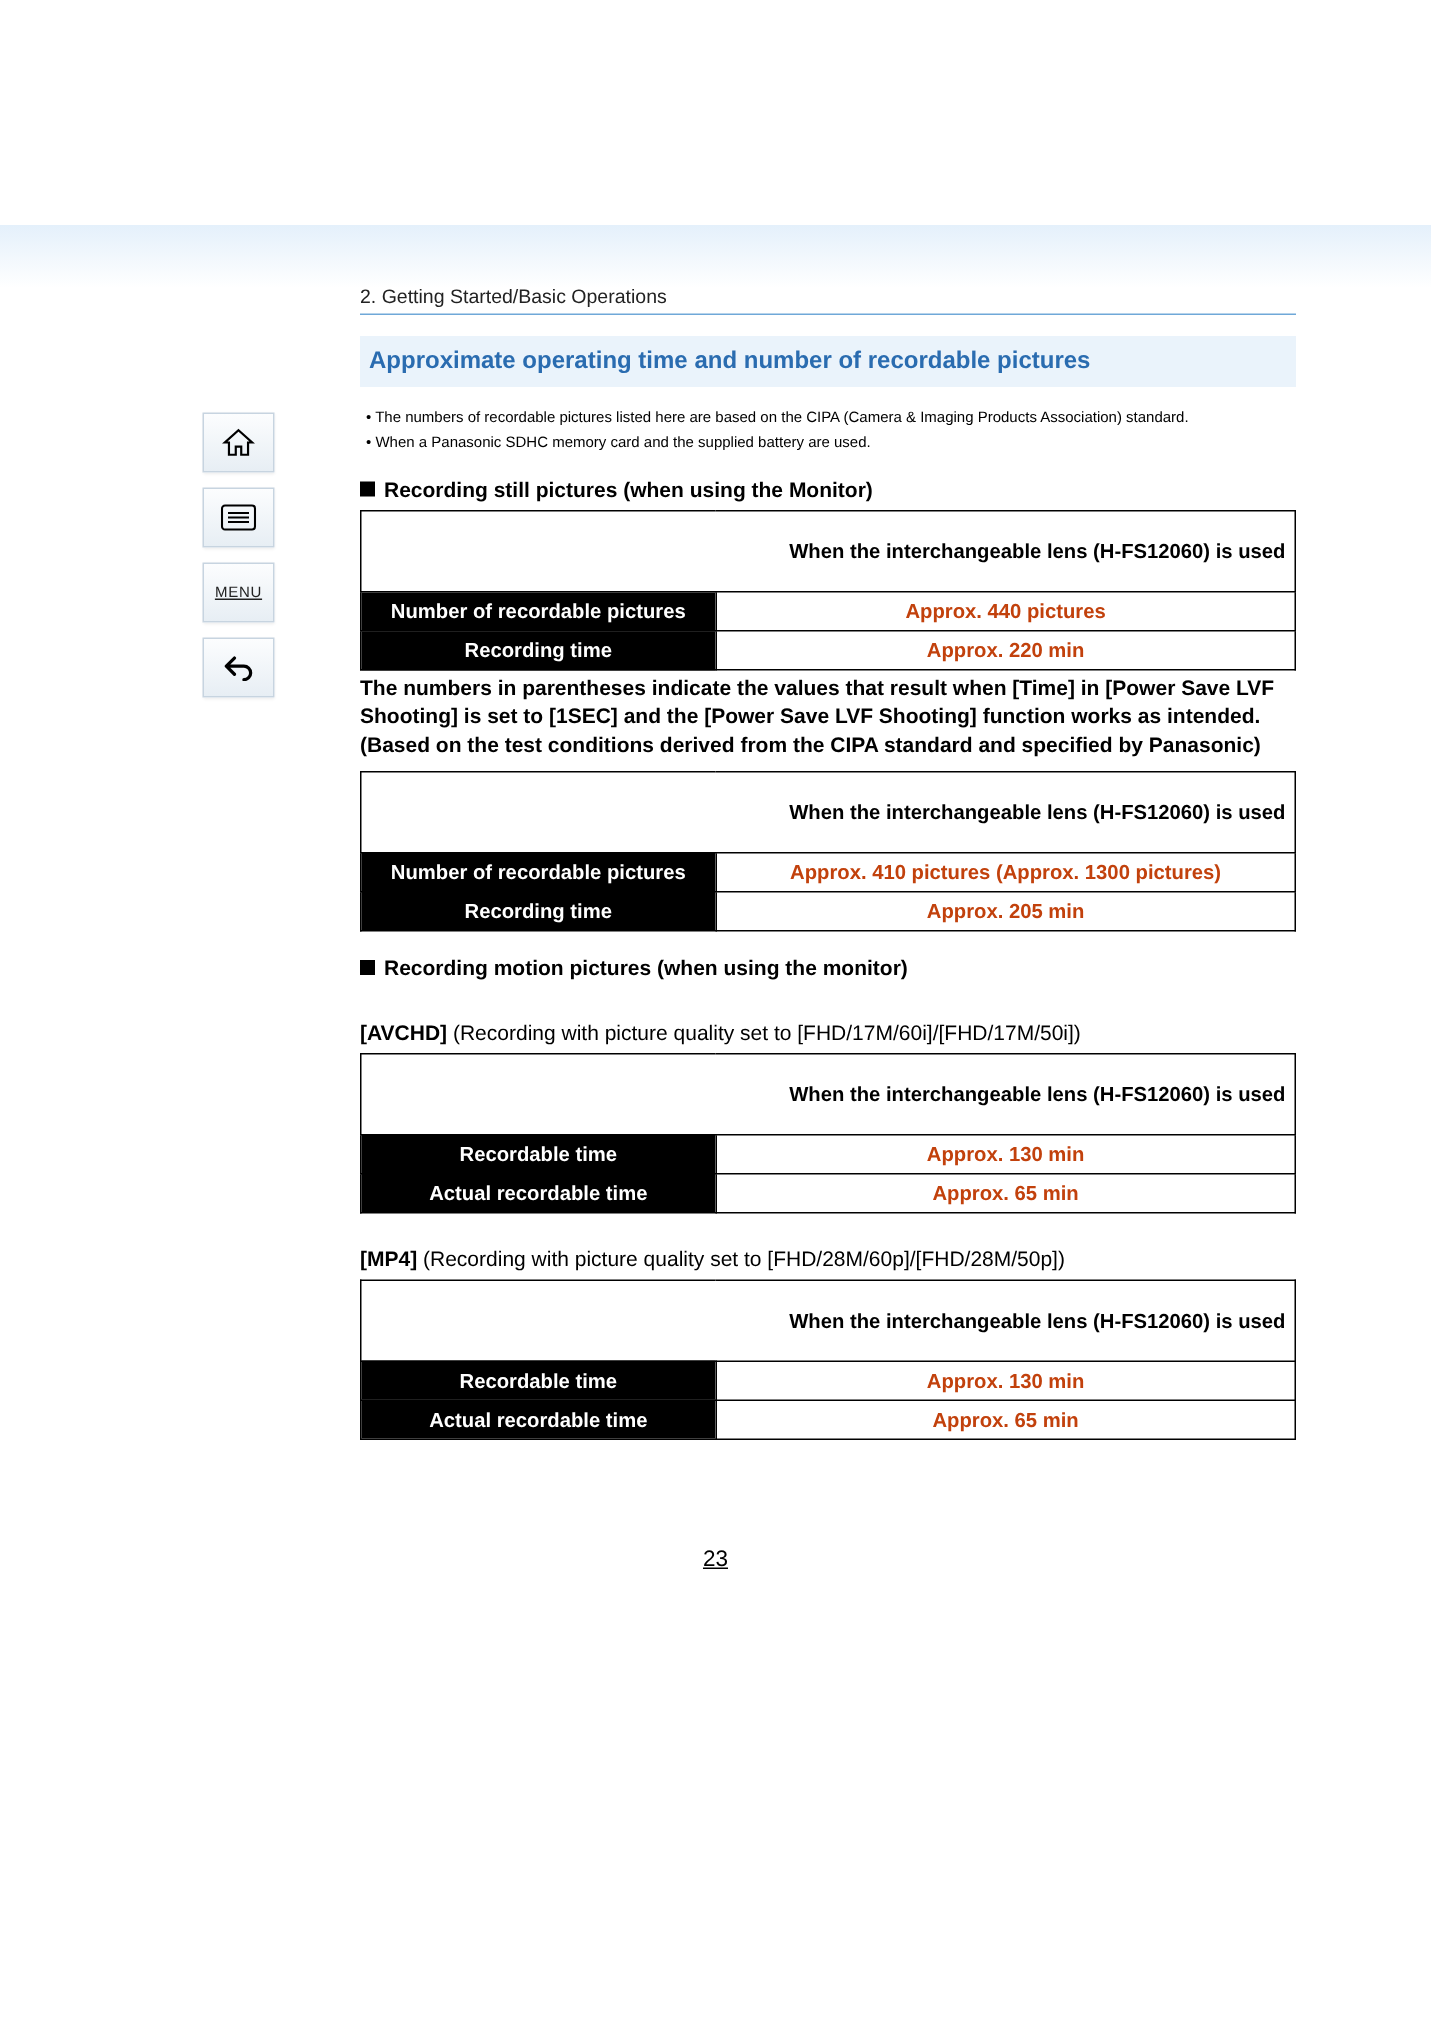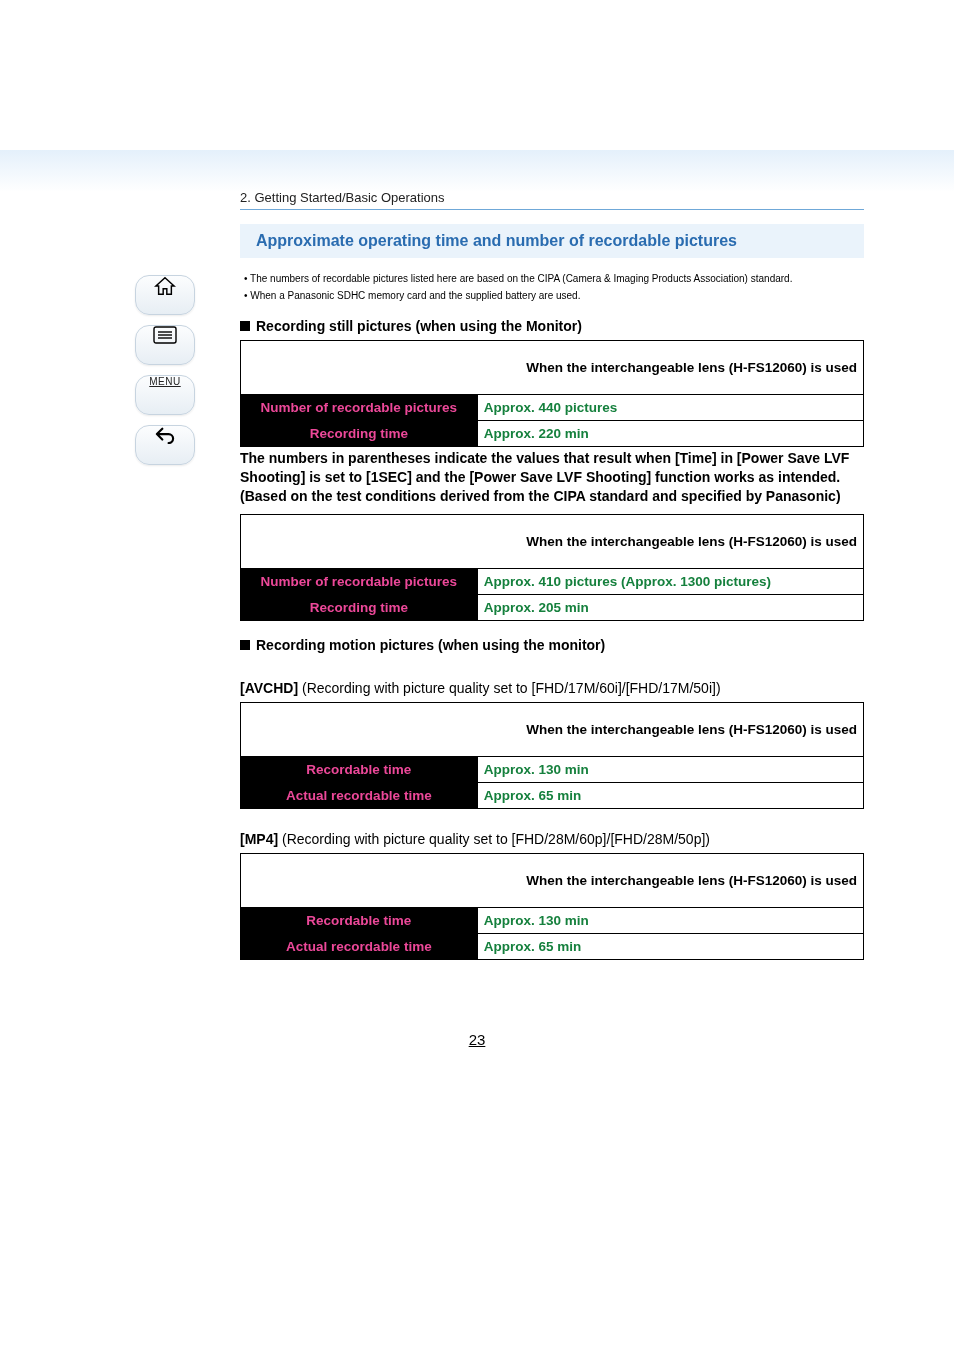--- a/index.html
+++ b/index.html
@@ -28,27 +28,27 @@
     position: absolute;
     left: 135px;
     top: 275px;
     width: 52px;
     display: flex;
     flex-direction: column;
     gap: 10px;
     z-index: 2;
   }
   .side-btn {
-    width: 60px;
+    width: 48px;
     height: 40px;
-    border-radius: 14px;
+    border-radius: 0;
     background: linear-gradient(to bottom, #fcfdfe, #e7eef4);
     border: 1px solid #c7d4e0;
     display: flex;
-    align-items: flex-start;
+    align-items: center;
     justify-content: center;
     box-shadow: 0 1px 2px rgba(0,0,0,0.08);
     font-size: 10px;
     color: #222;
   }
   .side-btn svg { display: block; }
   .side-btn .menu-text {
     font-size: 10px;
     text-decoration: underline;
     letter-spacing: 0.5px;
@@ -63,21 +63,21 @@
     border: none;
     height: 1px;
     background: #6fa8d8;
     margin: 0 0 14px 0;
   }
   .section-title {
     background: #eaf3fb;
     color: #2a6cb0;
     font-weight: bold;
     font-size: 16px;
-    padding: 8px 16px;
+    padding: 8px 6px;
     margin-bottom: 14px;
   }
   .bullet-para {
     font-size: 10px;
     line-height: 1.35;
     margin: 0 0 3px 0;
     padding-left: 12px;
     text-indent: -8px;
   }
   .sub-heading {
@@ -106,31 +106,32 @@
     border: 1px solid #000;
     background: #fff;
     font-weight: bold;
     text-align: right;
     padding: 19px 6px;
     margin-left: 37px;
   }
   table.data td.rowh {
     border: 1px solid #000;
     background: #000;
-    color: #ec4899;
+    color: #ffffff;
     font-weight: bold;
     text-align: center;
     padding: 5px 6px;
     width: 38%;
   }
   table.data td.val {
     border: 1px solid #000;
     background: #fff;
-    color: #15803d;
-    font-weight: bold;
+    color: #c2410c;
+    font-weight: bold;
+    text-align: center;
     padding: 5px 6px;
   }
   .page-num {
     position: absolute;
     bottom: 300px;
     left: 0; right: 0;
     text-align: center;
     font-size: 15px;
     text-decoration: underline;
   }

